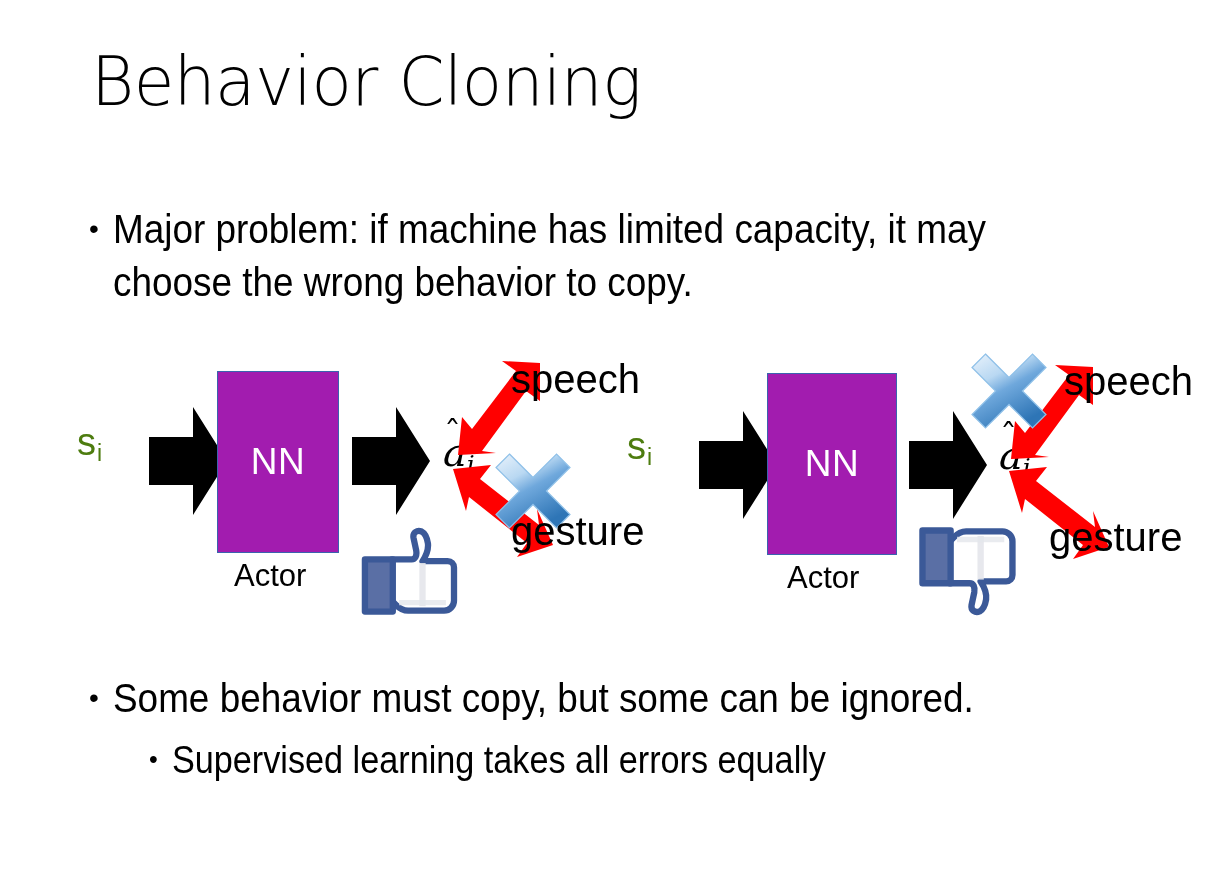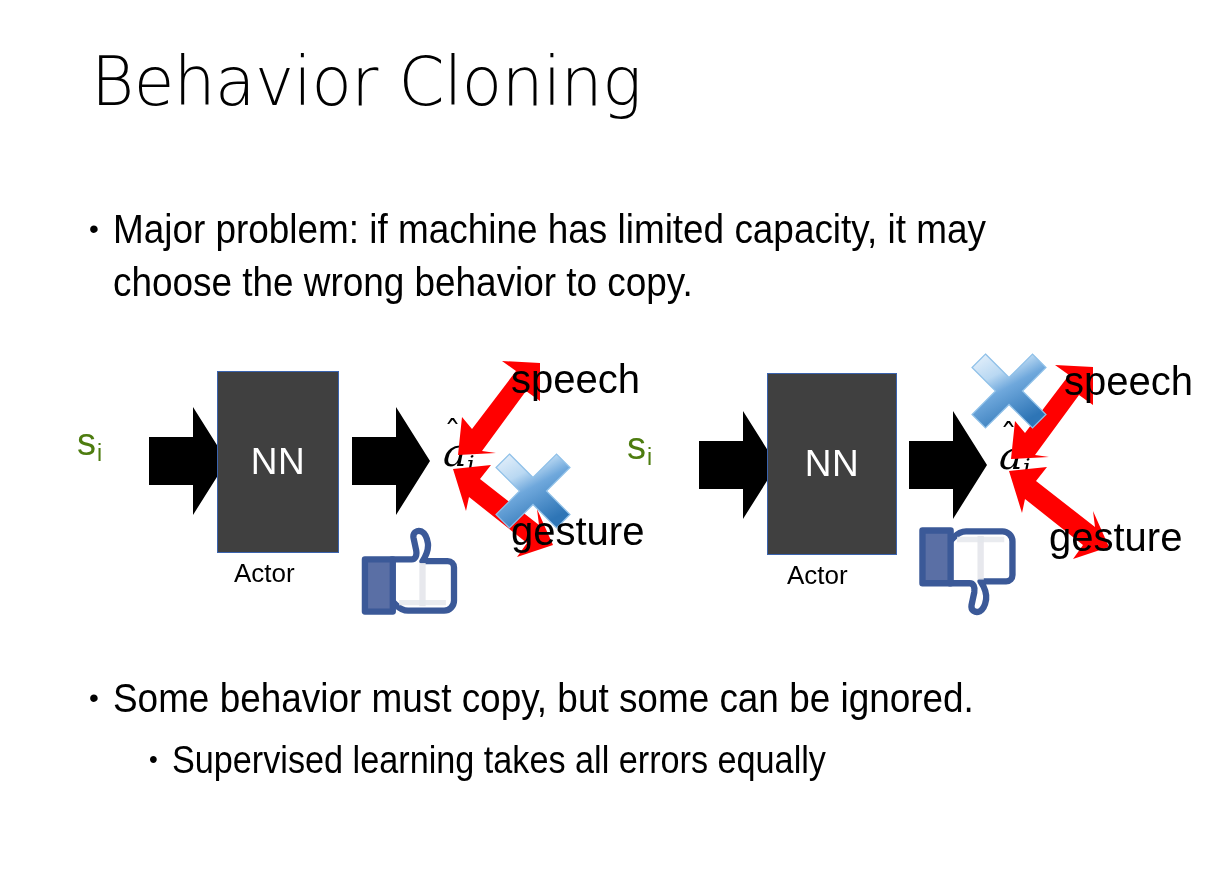--- a/index.html
+++ b/index.html
@@ -100,38 +100,38 @@
   .state-label sub {
     font-size: 23px;
     vertical-align: baseline;
     position: relative;
     top: 6px;
     left: 1px;
   }
 
   .nn-box {
     position: absolute;
-    background: #404040;
+    background: #a21caf;
     border: 1px solid #3A63AE;
     box-sizing: border-box;
     display: flex;
     align-items: center;
     justify-content: center;
   }
   .nn-label {
     color: #ffffff;
     font-family: "Liberation Sans", sans-serif;
     font-size: 37px;
     letter-spacing: 0.5px;
   }
 
   .actor-label {
     position: absolute;
     font-family: "Liberation Sans", sans-serif;
-    font-size: 26px;
+    font-size: 31px;
     color: #000;
     white-space: nowrap;
   }
 
   .block-arrow {
     position: absolute;
   }
 
   .output-label {
     position: absolute;

